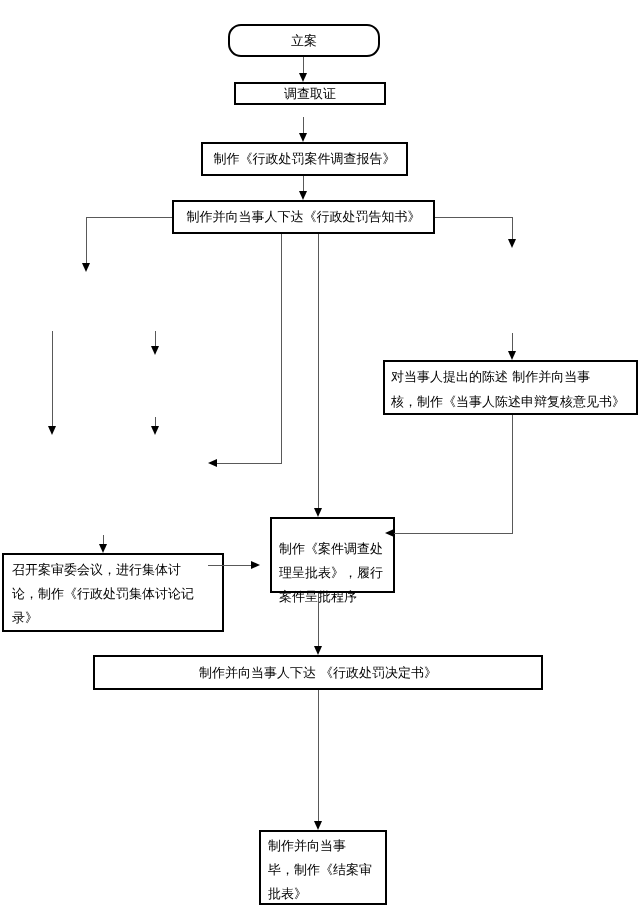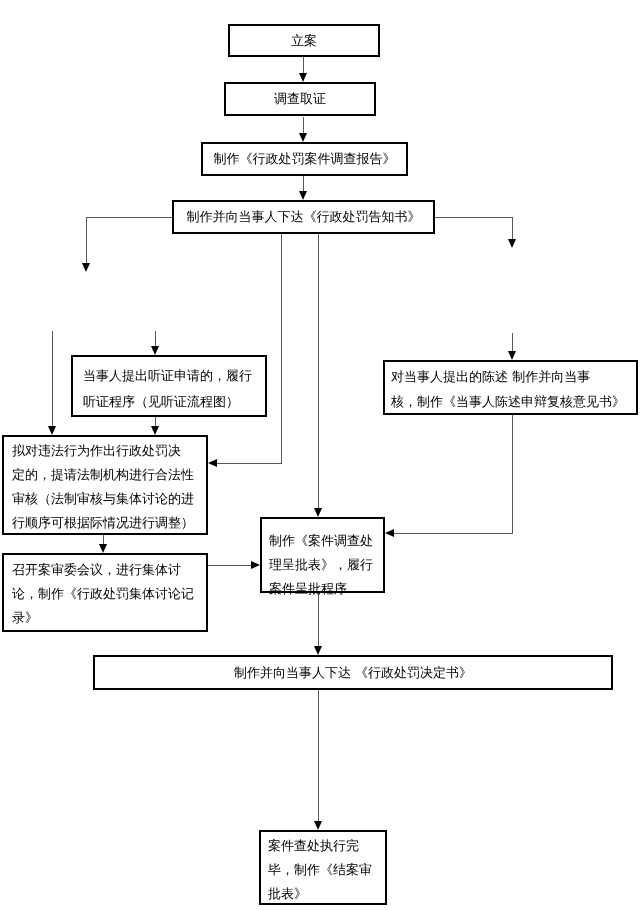--- a/index.html
+++ b/index.html
@@ -23,52 +23,46 @@
   .arr{position:absolute;width:0;height:0;}
   .ad{border-left:4px solid transparent;border-right:4px solid transparent;border-top:9px solid #000;}
   .al{border-top:4px solid transparent;border-bottom:4px solid transparent;border-right:9px solid #000;}
   .ar{border-top:4px solid transparent;border-bottom:4px solid transparent;border-left:9px solid #000;}
 </style>
 </head>
 <body>
 
 <div class="stage">
 
-  <div class="node center" style="left:228px;top:24px;width:152px;height:33px;">立案</div>
+  <div class="node center" style="left:228px;top:24px;width:152px;height:33px;border-radius:13px;">立案</div>
 
-  <div class="node center" style="left:224px;top:82px;width:152px;height:34px;">调查取证</div>
+  <div class="node center" style="left:234px;top:82px;width:152px;height:23px;">调查取证</div>
 
   <div class="node center" style="left:172px;top:200px;width:263px;height:34px;">制作并向当事人下达《行政处罚告知书》</div>
 
   <div class="node center" style="left:201px;top:142px;width:207px;height:34px;">制作《行政处罚案件调查报告》</div>
 
 
-  <div class="node" style="left:71px;top:355px;width:196px;height:62px;padding:6px 10px;line-height:26px;">当事人提出听证申请的，履行
-听证程序（见听证流程图）</div>
 
 
   <div class="node" style="left:383px;top:360px;width:255px;height:55px;padding:2px 6px;line-height:25px;">对当事人提出的陈述 制作并向当事
 核，制作《当事人陈述申辩复核意见书》</div>
 
-  <div class="node" style="left:2px;top:435px;width:206px;height:100px;padding:2px 8px;line-height:24px;">拟对违法行为作出行政处罚决
-定的，提请法制机构进行合法性
-审核（法制审核与集体讨论的进
-行顺序可根据际情况进行调整）</div>
 
-  <div class="node" style="left:2px;top:553px;width:206px;height:79px;padding:3px 8px;line-height:24px;">召开案审委会议，进行集体讨
+  <div class="node" style="left:2px;top:553px;width:222px;height:79px;padding:3px 8px;line-height:24px;">召开案审委会议，进行集体讨
 论，制作《行政处罚集体讨论记
 录》</div>
 
-  <div class="node" style="left:260px;top:517px;width:125px;height:76px;padding:10px 7px;line-height:24px;">制作《案件调查处
+  <div class="node" style="left:270px;top:517px;width:125px;height:76px;padding:18px 7px;line-height:24px;">制作《案件调查处
 理呈批表》，履行
 案件呈批程序</div>
 
-  <div class="node center" style="left:93px;top:655px;width:520px;height:35px;">制作并向当事人下达 《行政处罚决定书》</div>
+  <div class="node center" style="left:93px;top:655px;width:450px;height:35px;">制作并向当事人下达 《行政处罚决定书》</div>
 
-  <div class="node" style="left:259px;top:830px;width:128px;height:75px;padding:2px 7px;line-height:24px;">案件查处执行完
+  <div class="node" style="left:259px;top:830px;width:128px;height:75px;padding:2px 7px;line-height:24px;">制作并向当事
 毕，制作《结案审
 批表》</div>
 
   <div class="vl" style="left:303px;top:57px;height:17px;"></div>
   <div class="arr ad" style="left:299px;top:73px;"></div>
 
   <div class="vl" style="left:303px;top:117px;height:17px;"></div>
   <div class="arr ad" style="left:299px;top:133px;"></div>
 
   <div class="vl" style="left:303px;top:176px;height:16px;"></div>

